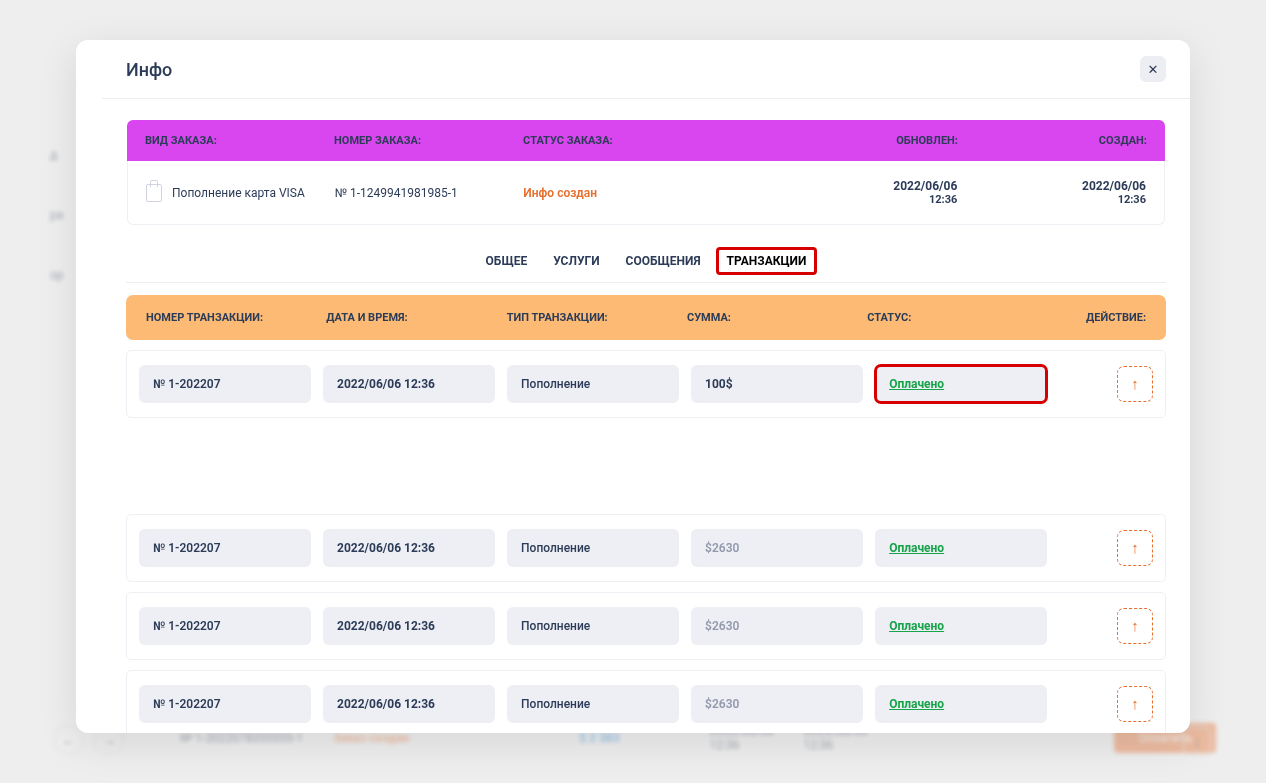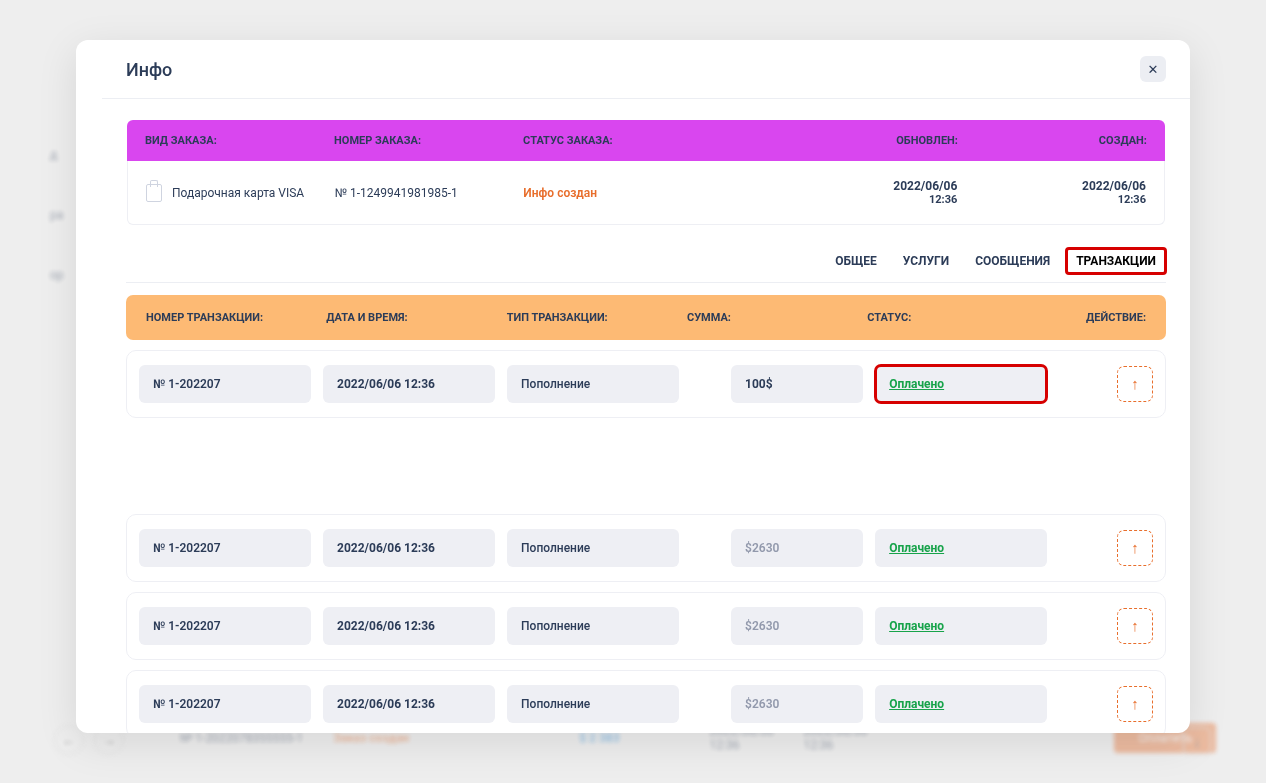--- a/index.html
+++ b/index.html
@@ -183,21 +183,21 @@
 }
 .info-row > div:nth-child(4),
 .info-row > div:nth-child(5) {
   text-align: right;
 }
 .time-small {
   font-size: 11px;
 }
 .tabs {
   display: flex;
-  justify-content: flex-end;
+  justify-content: center;
   gap: 6px;
   padding: 22px 0 8px;
   border-bottom: 1px solid #eceef3;
 }
 .tab {
   font-size: 12px;
   color: #2c3c58;
   font-weight: 700;
   text-transform: uppercase;
   padding: 6px 10px;
@@ -223,21 +223,21 @@
   text-transform: uppercase;
   margin-top: 12px;
 }
 .trans-header > div:last-child{
   text-align:right;
 }
 .trans-row {
   display: grid;
   grid-template-columns: 1.1fr 1.1fr 1.1fr 1.1fr 1.1fr .6fr;
   border: 1px solid #eeeff4;
-  border-radius: 10px;
+  border-radius: 5px;
   padding: 14px 12px;
   gap: 12px;
   margin-top: 10px;
   align-items: center;
 }
 .cell-box {
   background: #eeeff4;
   border-radius: 6px;
   padding: 12px 14px;
   font-size: 12px;
@@ -246,21 +246,20 @@
 }
 .cell-box.num {
   font-weight: 600;
 }
 .cell-box.date {
   font-weight: 700;
 }
 .cell-box.sum {
   color: #9299ac;
   font-weight: 600;
-  margin-left: 40px;
 }
 .cell-box.sum.bold {
   color: #2c3c58;
   font-weight: 700;
 }
 .cell-box.status {
   color: #17a34a;
   font-weight: 700;
   text-decoration: underline;
 }
@@ -348,21 +347,21 @@
       <div class="info-header">
         <div>ВИД ЗАКАЗА:</div>
         <div>НОМЕР ЗАКАЗА:</div>
         <div>СТАТУС ЗАКАЗА:</div>
         <div>ОБНОВЛЕН:</div>
         <div>СОЗДАН:</div>
       </div>
       <div class="info-row">
         <div class="type-cell">
           <span class="clip-icon"></span>
-          <span>Подарочная карта VISA</span>
+          <span>Пополнение карта VISA</span>
         </div>
         <div>№ 1-1249941981985-1</div>
         <div class="status-orange">Инфо создан</div>
         <div>
           <div style="font-weight:700">2022/06/06</div>
           <div class="time-small" style="font-weight:700">12:36</div>
         </div>
         <div>
           <div style="font-weight:700">2022/06/06</div>
           <div class="time-small" style="font-weight:700">12:36</div>

